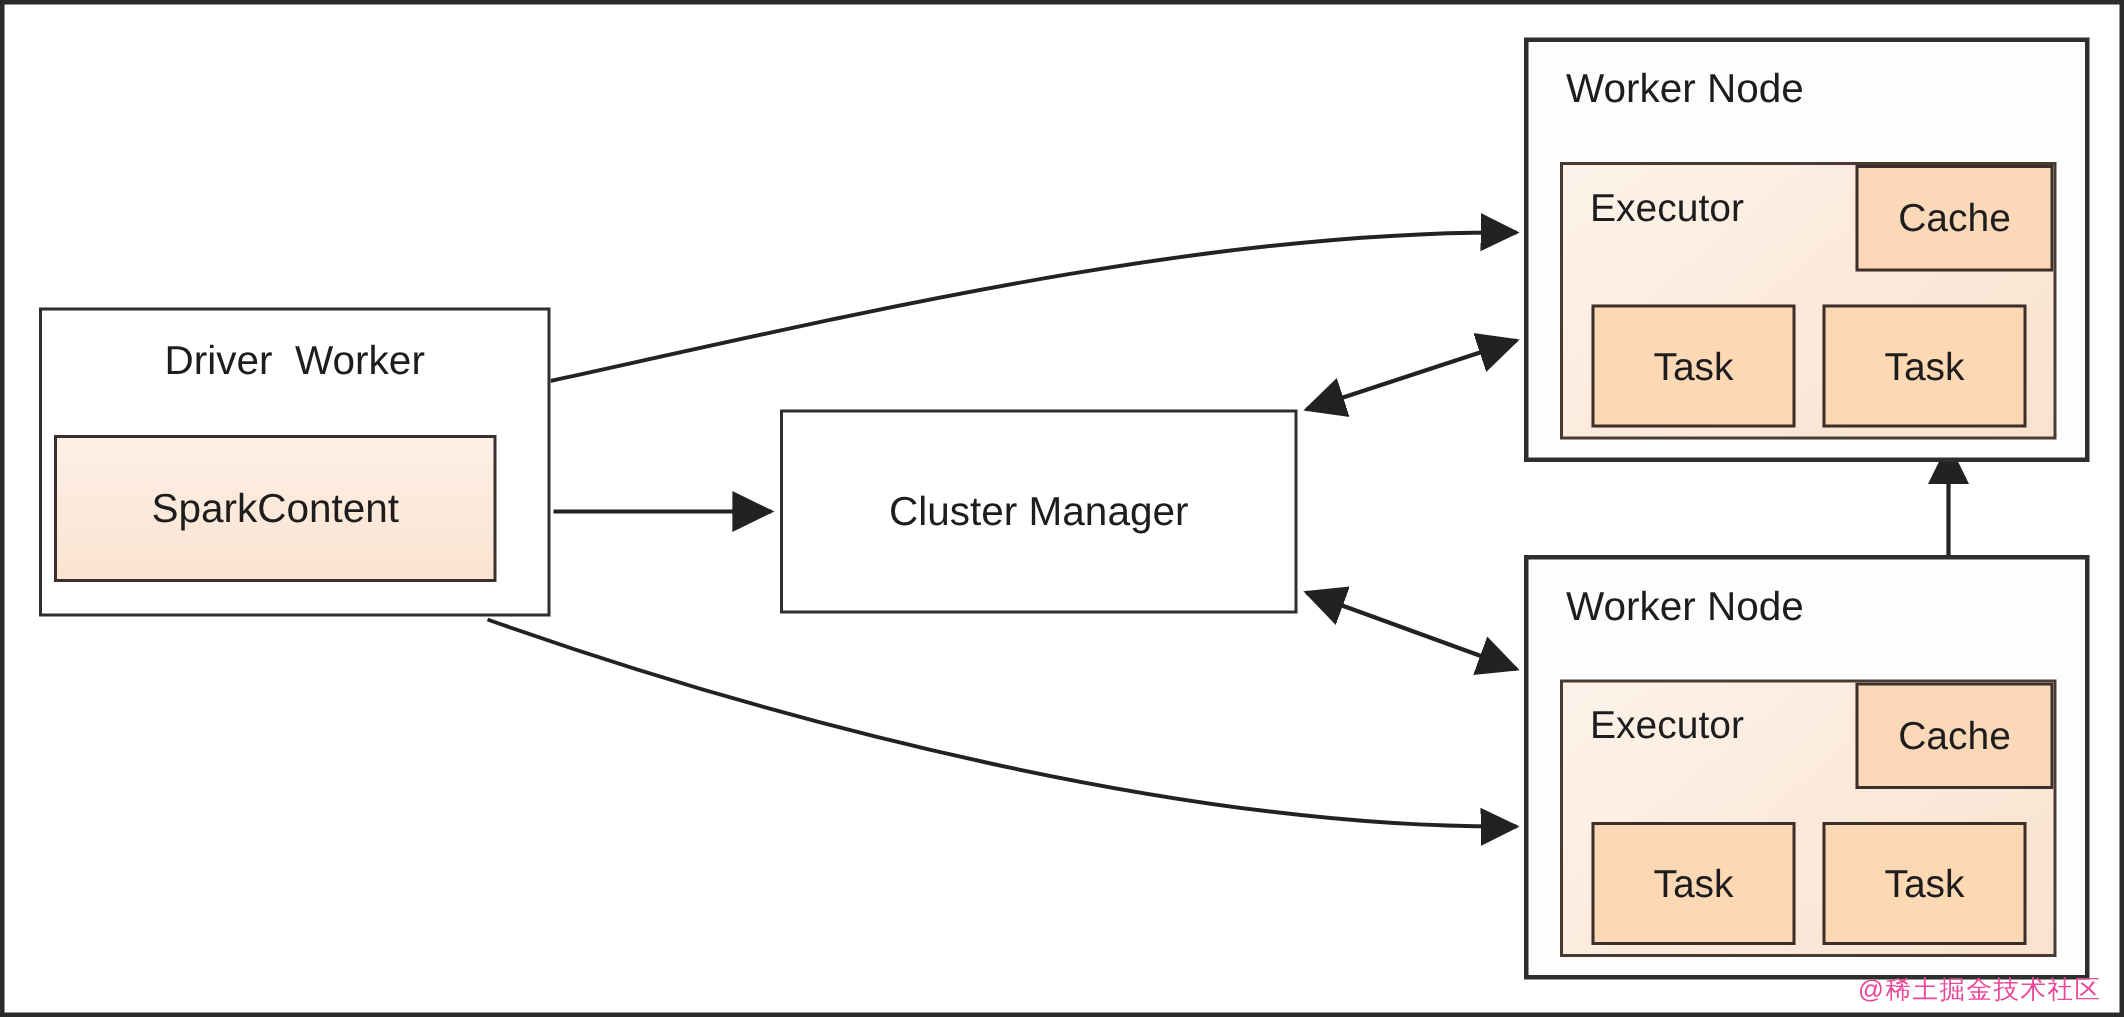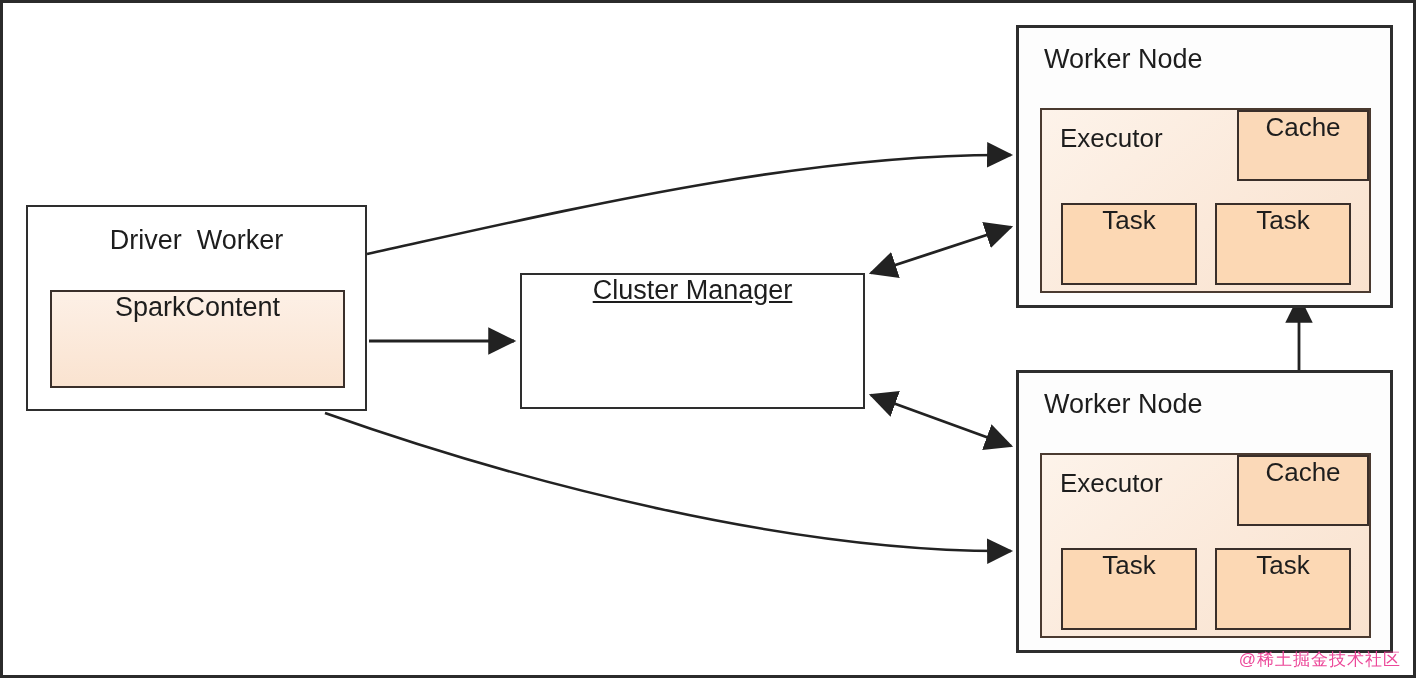--- a/index.html
+++ b/index.html
@@ -16,57 +16,56 @@
     height: 678px;
     background: #ffffff;
     box-sizing: border-box;
     border: 3px solid #2b2b2b;
     overflow: hidden;
   }
   .box {
     position: absolute;
     box-sizing: border-box;
     display: flex;
-    align-items: flex-start;
+    align-items: center;
     justify-content: center;
     color: #1d1d1d;
     white-space: pre;
   }
   
   #driver-program {
     left: 23px;
     top: 202px;
     width: 341px;
     height: 206px;
     border: 2px solid #2e2e2e;
     background: #ffffff;
     align-items: flex-start;
     justify-content: center;
     font-size: 27px;
     padding-top: 18px;
   }
   #spark-content {
-    left: 47px;
+    left: 33px;
     top: 287px;
     width: 295px;
     height: 98px;
     border: 2px solid #3a2f2a;
     background: linear-gradient(180deg, #fdf0e6 0%, #fae3d0 100%);
     font-size: 27px;
   }
   
   #cluster-manager {
     left: 517px;
     top: 270px;
     width: 345px;
     height: 136px;
     border: 2px solid #2e2e2e;
     background: #ffffff;
     font-size: 27px;
-    text-decoration: underline;
   }
   
   .worker-node {
     width: 377px;
     height: 283px;
     border: 3px solid #2e2e2e;
     background: #fdfdfd;
     align-items: flex-start;
     justify-content: flex-start;
     font-size: 27px;

